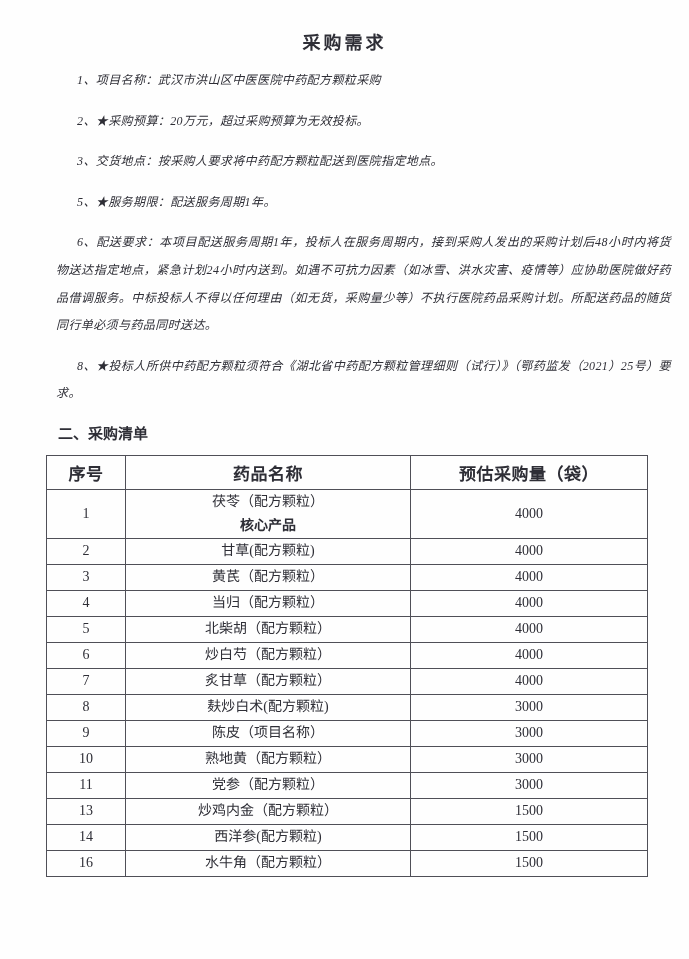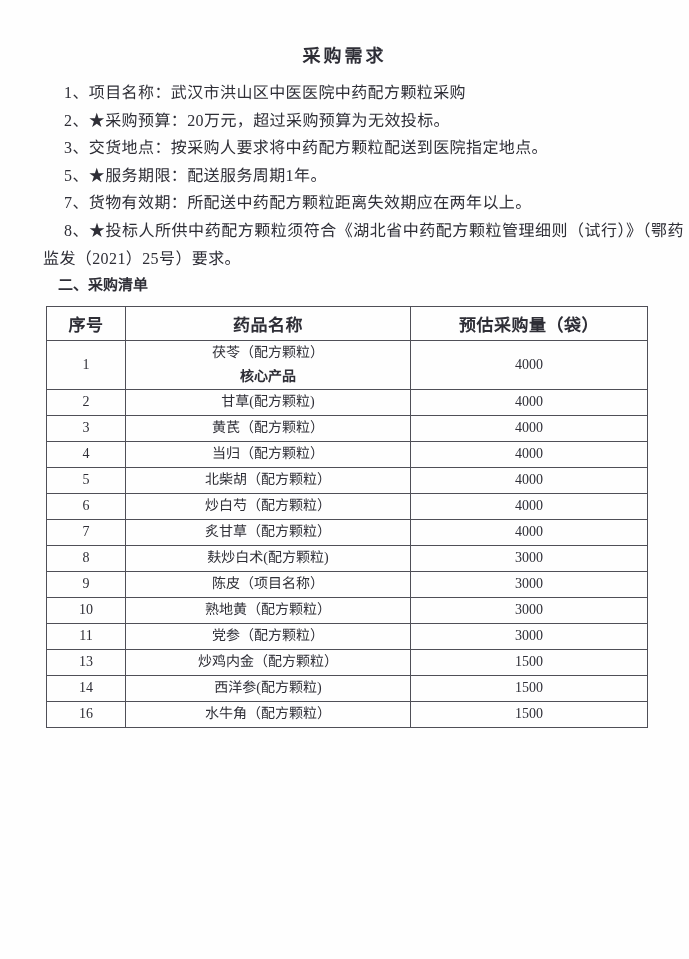--- a/index.html
+++ b/index.html
@@ -14,40 +14,41 @@
     height: 959px;
     margin: 0 auto;
     background: #fefefe;
     color: #2e2e36;
     font-family: "Liberation Serif", "DejaVu Serif", serif;
     overflow: hidden;
     box-sizing: border-box;
     padding: 25px 5px 0 43px;
   }
   .doc-title {
-    margin: 16px 38px 12px 0;
+    margin: 3px 38px 12px 0;
     text-align: center;
     font-size: 18px;
     font-weight: 700;
     letter-spacing: 3px;
   }
   .sec-heading {
     margin: 0;
     font-size: 15px;
     font-weight: 700;
     line-height: 27.6px;
     text-indent: 15px;
   }
   .item {
-    margin: 0;
-    font-size: 16px;
+    margin: 13px;
+    font-size: 12px;
     line-height: 27.6px;
     text-indent: 21px;
     text-align: justify;
     letter-spacing: 0.4px;
+    font-style: italic;
   }
   table.purchase {
     margin: 6px 0 0 3px;
     border-collapse: collapse;
     table-layout: fixed;
     width: 601px;
   }
   table.purchase col.c-no   { width: 79px; }
   table.purchase col.c-name { width: 285px; }
   table.purchase col.c-qty  { width: 237px; }
@@ -80,21 +81,21 @@
 
 <div class="page">
 
   <h1 class="doc-title">采购需求</h1>
 
 
   <p class="item">1、项目名称：武汉市洪山区中医医院中药配方颗粒采购</p>
   <p class="item">2、★采购预算：20万元，超过采购预算为无效投标。</p>
   <p class="item">3、交货地点：按采购人要求将中药配方颗粒配送到医院指定地点。</p>
   <p class="item">5、★服务期限：配送服务周期1年。</p>
-  <p class="item">7、货物有效期：所配送中药配方颗粒距离失效期应在两年以上。</p>
+  <p class="item">6、配送要求：本项目配送服务周期1年，投标人在服务周期内，接到采购人发出的采购计划后48小时内将货物送达指定地点，紧急计划24小时内送到。如遇不可抗力因素（如冰雪、洪水灾害、疫情等）应协助医院做好药品借调服务。中标投标人不得以任何理由（如无货，采购量少等）不执行医院药品采购计划。所配送药品的随货同行单必须与药品同时送达。</p>
   <p class="item">8、★投标人所供中药配方颗粒须符合《湖北省中药配方颗粒管理细则（试行）》（鄂药监发（2021）25号）要求。</p>
 
   <h2 class="sec-heading">二、采购清单</h2>
 
   <table class="purchase">
     <colgroup>
       <col class="c-no">
         <col class="c-name">
         <col class="c-qty">
     </colgroup>

